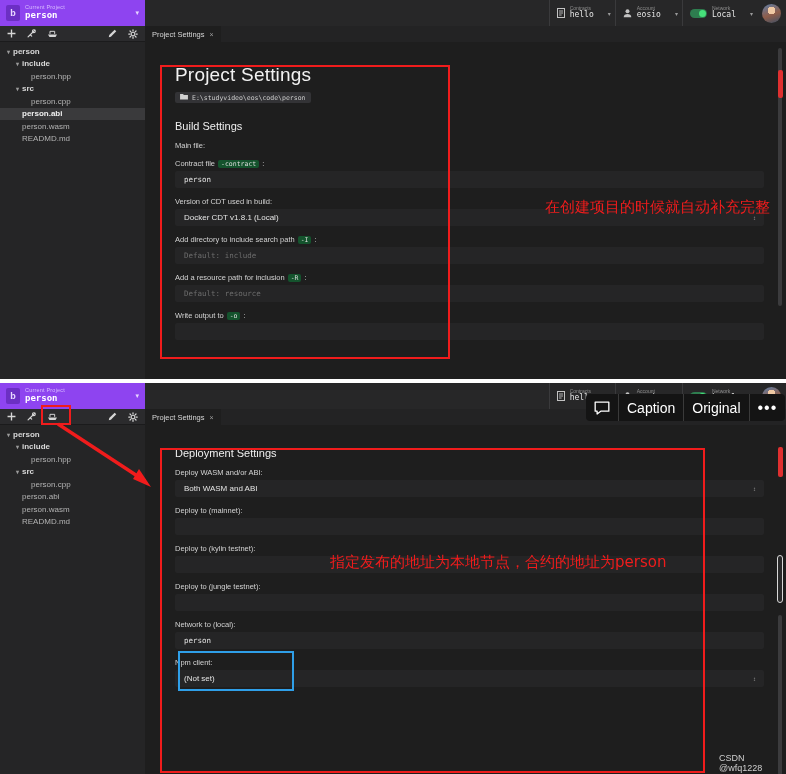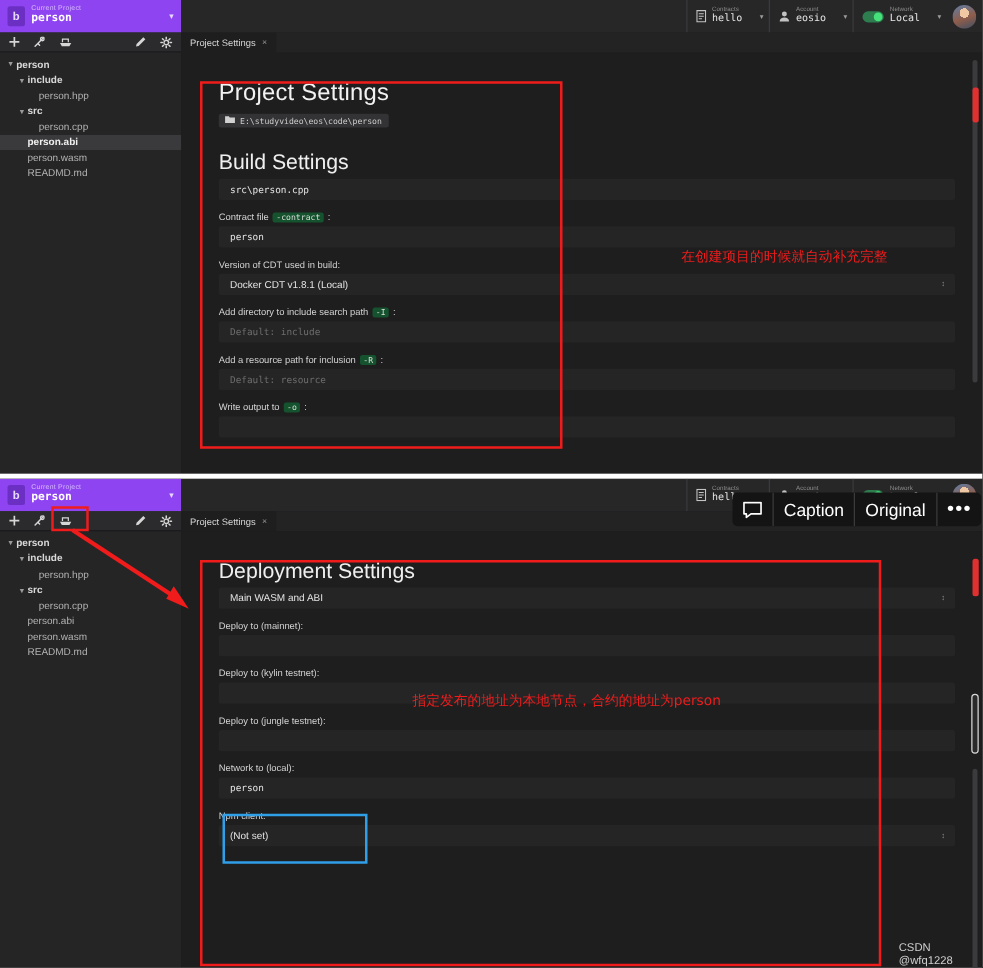--- a/index.html
+++ b/index.html
@@ -69,40 +69,40 @@
   .tab { height: 16px; display: flex; align-items: center; gap: 5px; padding: 0 7px;
     background: #1e1e1e; font-size: 7.5px; color: #d6d6d6; border-top: 1px solid #3ea0ff00; }
   .tab .x { font-size: 7px; color: #9d9d9d; }
 
   
   .pane { position: absolute; left: 145px; right: 0; bottom: 0; top: 42px; background: #1e1e1e; overflow: hidden; }
   .pane-inner { padding: 0 22px 0 30px; }
   .h1 { font-size: 19px; color: #f2f2f2; font-weight: normal; letter-spacing: .2px; margin-top: 22px; }
   .pathchip { display: inline-flex; align-items: center; gap: 4px; background: #333336; border-radius: 2px;
     padding: 1px 5px; margin-top: 5px; font-size: 6.5px; color: #cccccc; font-family: "DejaVu Sans Mono", monospace; }
-  .h2 { font-size: 17px; color: #efefef; font-weight: normal; margin-top: 16px; }
+  .h2 { font-size: 11px; color: #efefef; font-weight: normal; margin-top: 16px; }
   .flabel { font-size: 7.5px; color: #d2d2d2; margin-top: 9px; display: flex; align-items: center; gap: 3px; }
   .flag { background: #14532d; border-radius: 2px; padding: 0 3px; font-size: 6.5px;
           font-family: "DejaVu Sans Mono", monospace; color: #dcdcdc; }
   .field { height: 17px; background: #252526; border-radius: 2px; margin-top: 3px;
     display: flex; align-items: center; padding: 0 9px; font-size: 7.5px;
     font-family: "DejaVu Sans Mono", monospace; color: #e4e4e4; position: relative; }
   .field.sans { font-family: "Liberation Sans", sans-serif; font-size: 8px; }
   .field.ph { color: #6d6d6d; }
   .field .sel-caret { position: absolute; right: 8px; font-size: 6px; color: #9a9a9a; }
 
   
   .sb-track { position: absolute; right: 4px; width: 4px; background: #3b3b3d; border-radius: 2px; }
   .sb-thumb { position: absolute; right: 3px; width: 6px; border-radius: 3px; border: 1px solid #d8d8d8; background: #2a2a2b; }
   .sb-red { position: absolute; right: 3px; width: 5px; border-radius: 2px; background: #e03030; }
 
   
   .redbox { position: absolute; border: 2px solid #f01c1c; pointer-events: none; }
   .bluebox { position: absolute; border: 2px solid #2f9fe8; pointer-events: none; }
-  .redtext { position: absolute; color: #f01c1c; font-size: 11px; white-space: nowrap;
+  .redtext { position: absolute; color: #f01c1c; font-size: 15px; white-space: nowrap;
              font-family: "DejaVu Sans", sans-serif; text-align: center; }
   .arrow-svg { position: absolute; pointer-events: none; }
   .watermark { position: absolute; font-size: 9px; color: #cfcfcf; font-family: "Liberation Sans", sans-serif; margin-left: 37px; }
 
   
   .cap-bar { position: absolute; display: flex; align-items: stretch; height: 27px;
              background: #141414; border-radius: 4px; overflow: hidden; }
   .cap-seg { display: flex; align-items: center; justify-content: center; padding: 0 8px;
              color: #ffffff; font-size: 14px; border-right: 1px solid #3a3a3a; }
   .cap-seg:last-child { border-right: none; }
@@ -247,22 +247,22 @@
         <div class="pathchip">
           <span>
             <svg width="8" height="7" viewBox="0 0 9 8">
                 <path d="M0 1.2h3.4l.9 1H9V7.4H0z" fill="#d0d0d0"></path>
               </svg>
           </span>
           <span>E:\studyvideo\eos\code\person</span>
         </div>
         <div class="h2">Build Settings</div>
         <div id="top-fields">
-            <div class="field">
-              <span>src\person.cpp</span>
+            <div class="flabel">
+              <span>Main file:</span>
             </div>
             <div class="flabel">
               <span>Contract file</span>
               <span class="flag">-contract</span>
               <span>:</span>
             </div>
             <div class="field">
               <span>person</span>
             </div>
             <div class="flabel">
@@ -432,22 +432,25 @@
       <div class="tab">
         <span>Project Settings</span>
         <span class="x">×</span>
       </div>
     </div>
 
     <div class="pane">
       <div class="pane-inner" style="padding-top:22px;">
         <div class="h2" style="margin-top:0">Deployment Settings</div>
         <div id="bot-fields">
+            <div class="flabel">
+              <span>Deploy WASM and/or ABI:</span>
+            </div>
             <div class="field sans">
-              <span>Main WASM and ABI</span>
+              <span>Both WASM and ABI</span>
               <span class="sel-caret">↕</span>
             </div>
             <div class="flabel">
               <span>Deploy to (mainnet):</span>
             </div>
             <div class="field">
               <span></span>
             </div>
             <div class="flabel">
               <span>Deploy to (kylin testnet):</span>

